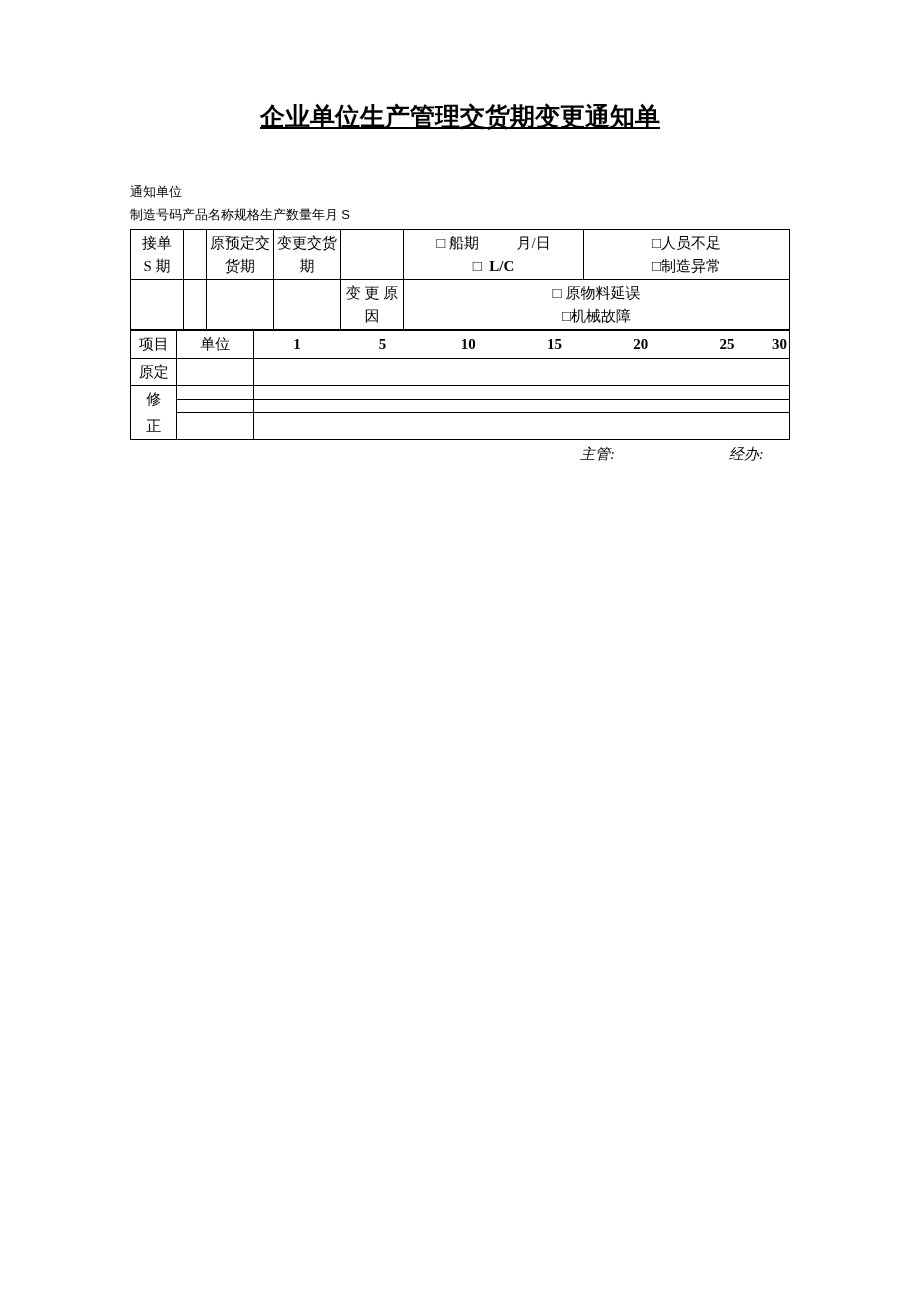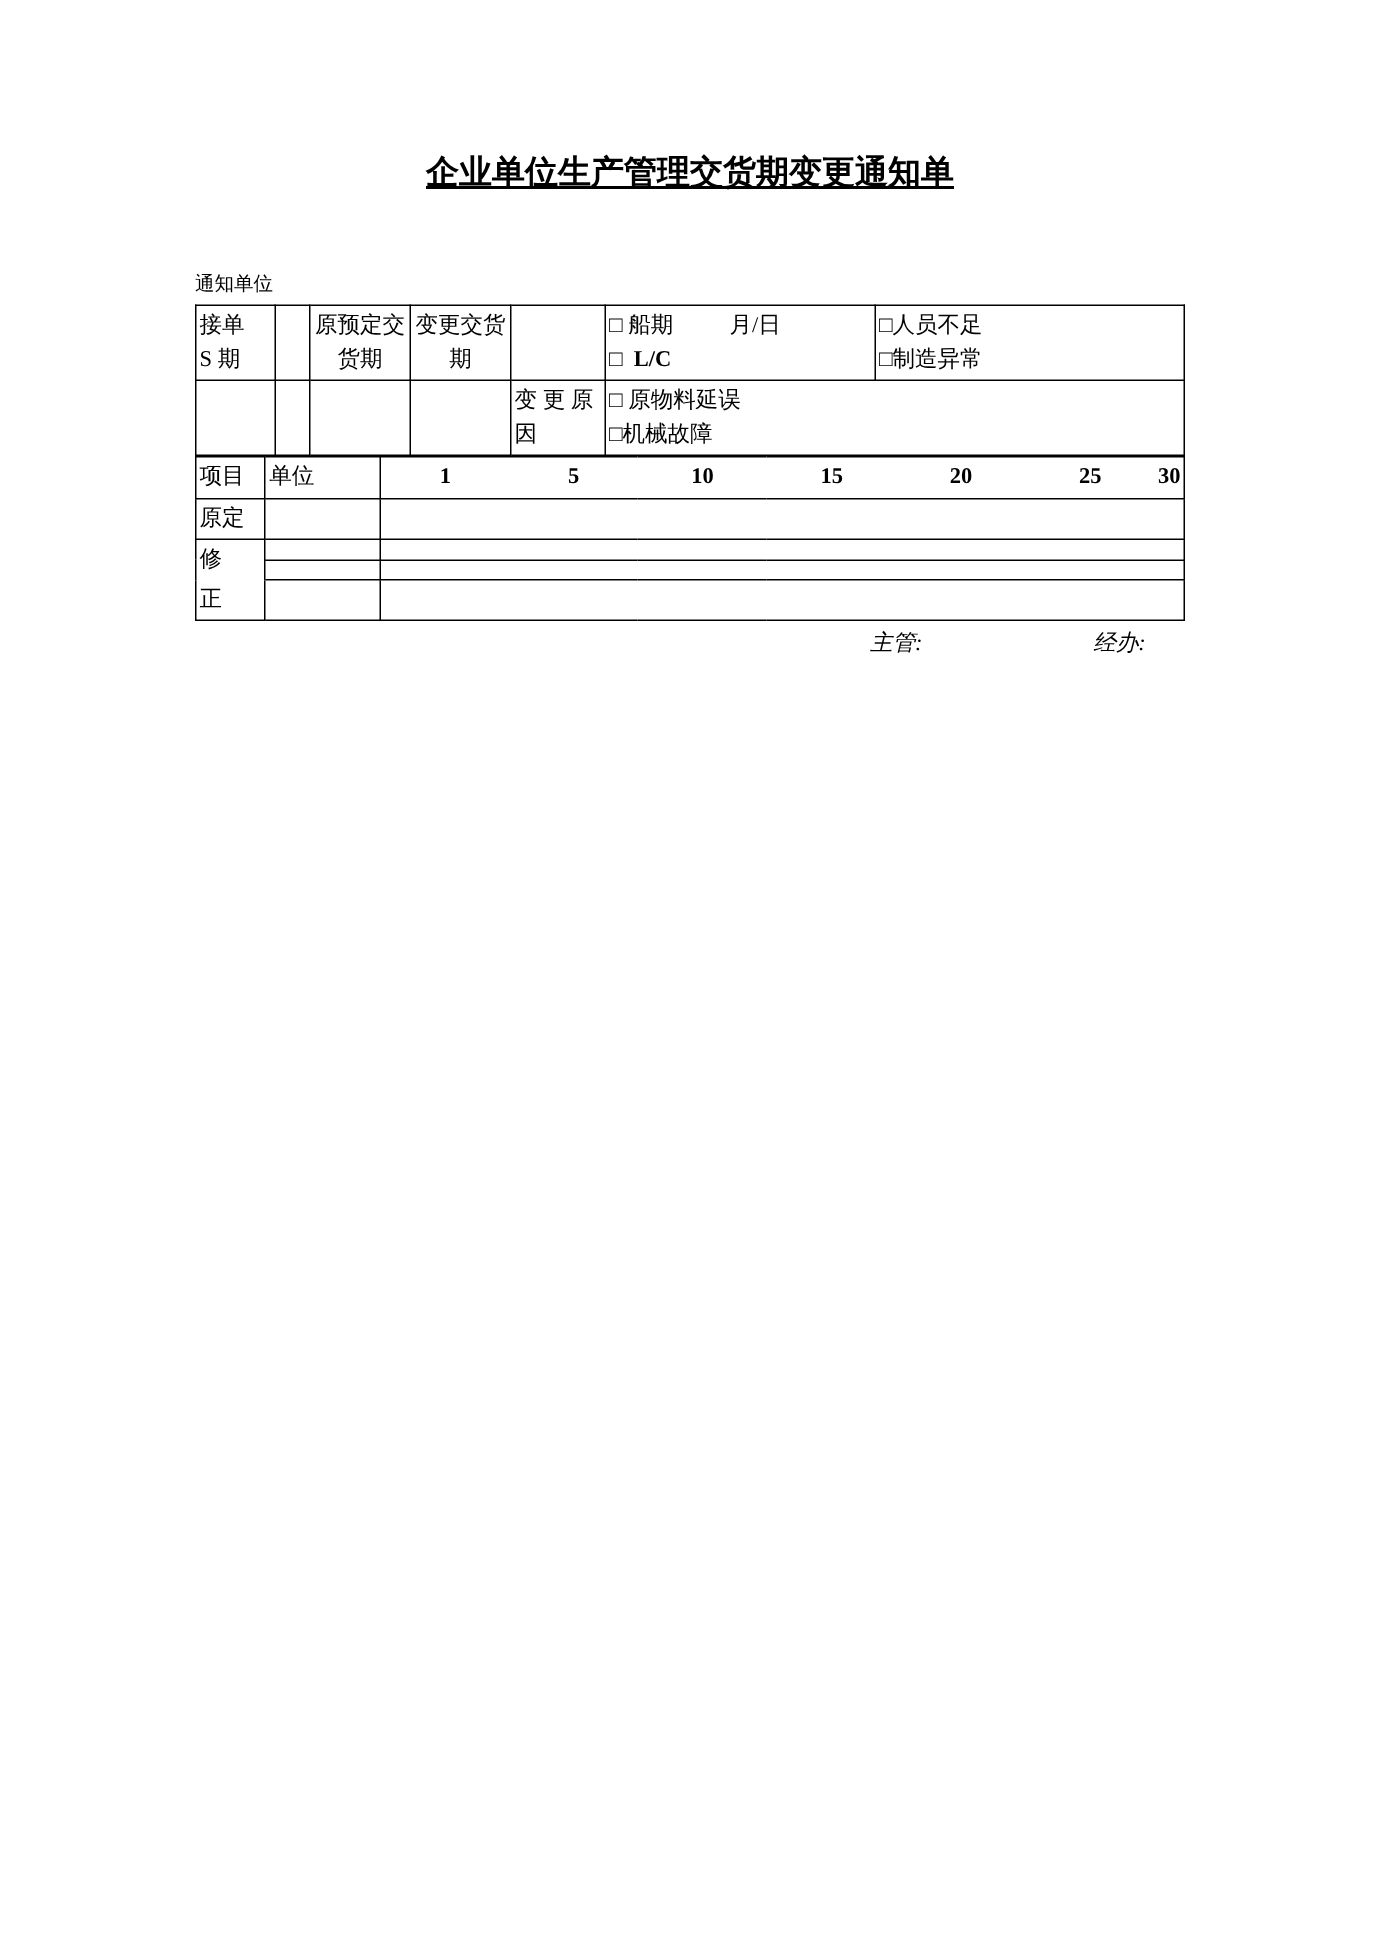--- a/index.html
+++ b/index.html
@@ -8,21 +8,21 @@
       margin: 0;
       padding: 0;
       width: 920px;
     }
     .page {
       padding: 100px 130px 0 130px;
     }
     .title {
       text-align: center;
       font-weight: bold;
-      font-size: 22px;
+      font-size: 25px;
       text-decoration: underline;
       margin-bottom: 50px;
       font-family: "SimHei", "黑体", sans-serif;
     }
     .info-line {
       font-size: 13px;
       margin-bottom: 5px;
     }
     .info-line .s {
       font-family: Arial, sans-serif;
@@ -30,39 +30,44 @@
     table.main {
       border-collapse: collapse;
       width: 100%;
       font-size: 15px;
     }
     table.main td {
       border: 1px solid #000;
       padding: 2px 2px;
       vertical-align: top;
       line-height: 1.5;
+      text-align: center;
     }
     .center { text-align: center; }
     .bold { font-weight: bold; }
     .serif-num { font-family: "Times New Roman", serif; font-weight: bold; }
     .no-border-r { border-right: none !important; }
     .no-border-l { border-left: none !important; }
     .footer {
       font-size: 15px;
       margin-top: 5px;
     }
     .footer span.sup { display:inline-block; width:145px;}
   </style>
 </head>
 <body>
 
 <div class="page">
   <div class="title">企业单位生产管理交货期变更通知单</div>
 
   <div class="info-line">通知单位</div>
+  <div class="info-line">
+    <span>制造号码产品名称规格生产数量年月</span>
+    <span class="s">S</span>
+  </div>
 
   <table class="main">
 
     <tbody>
         <tr>
       <td style="width:48px;">
         <span>接单</span><br>
         <span>S 期</span>
       </td>
       <td style="width:18px;"></td>

